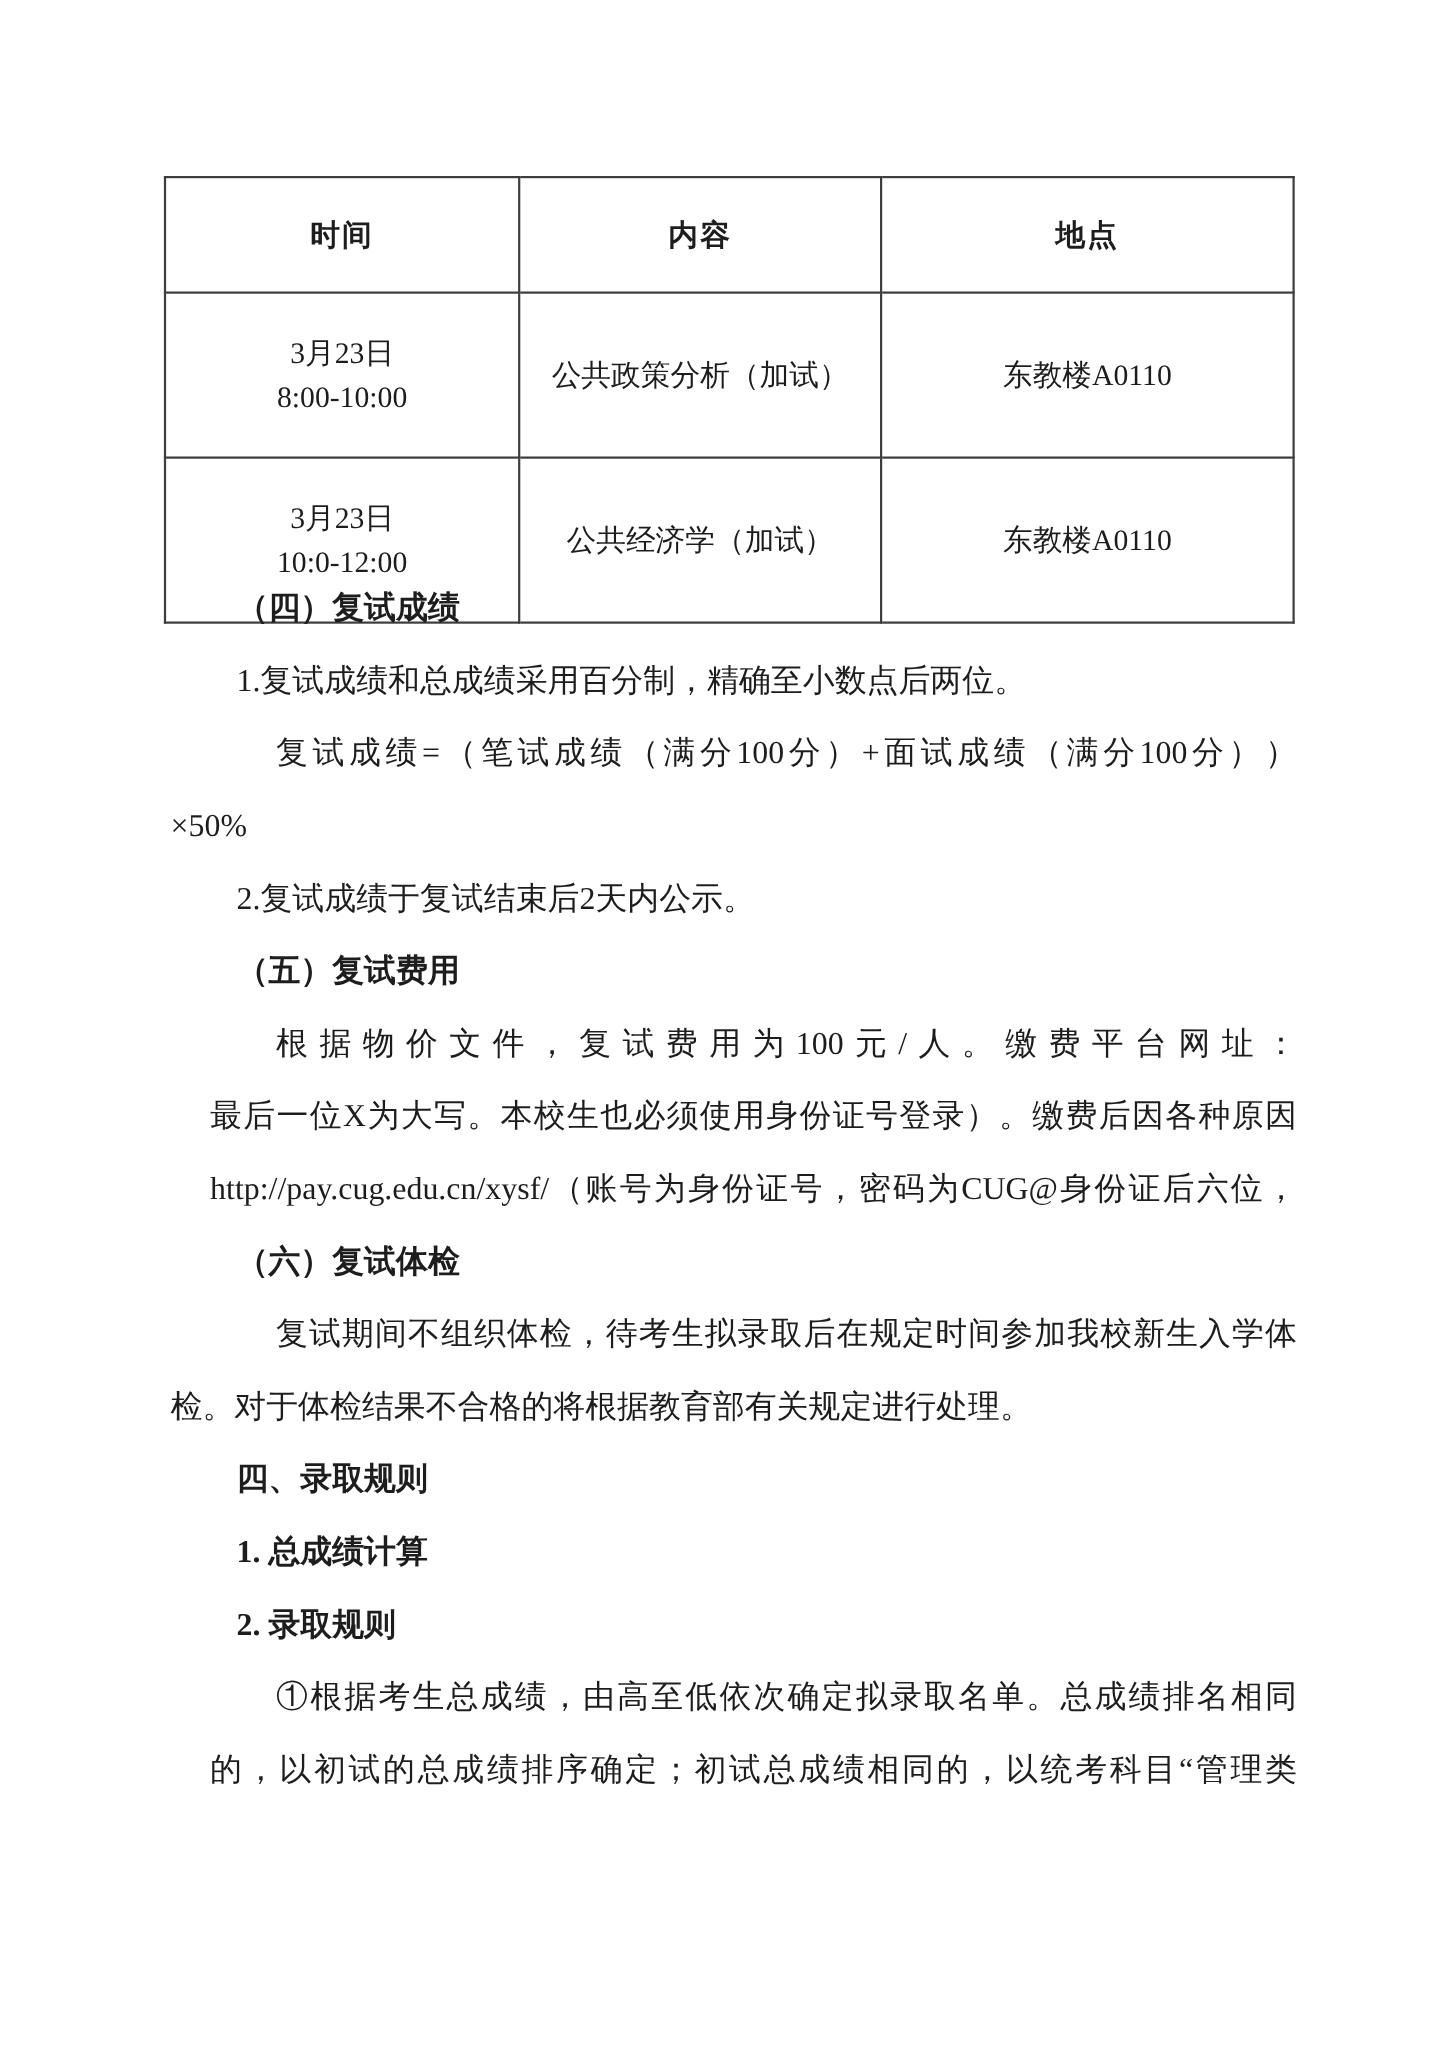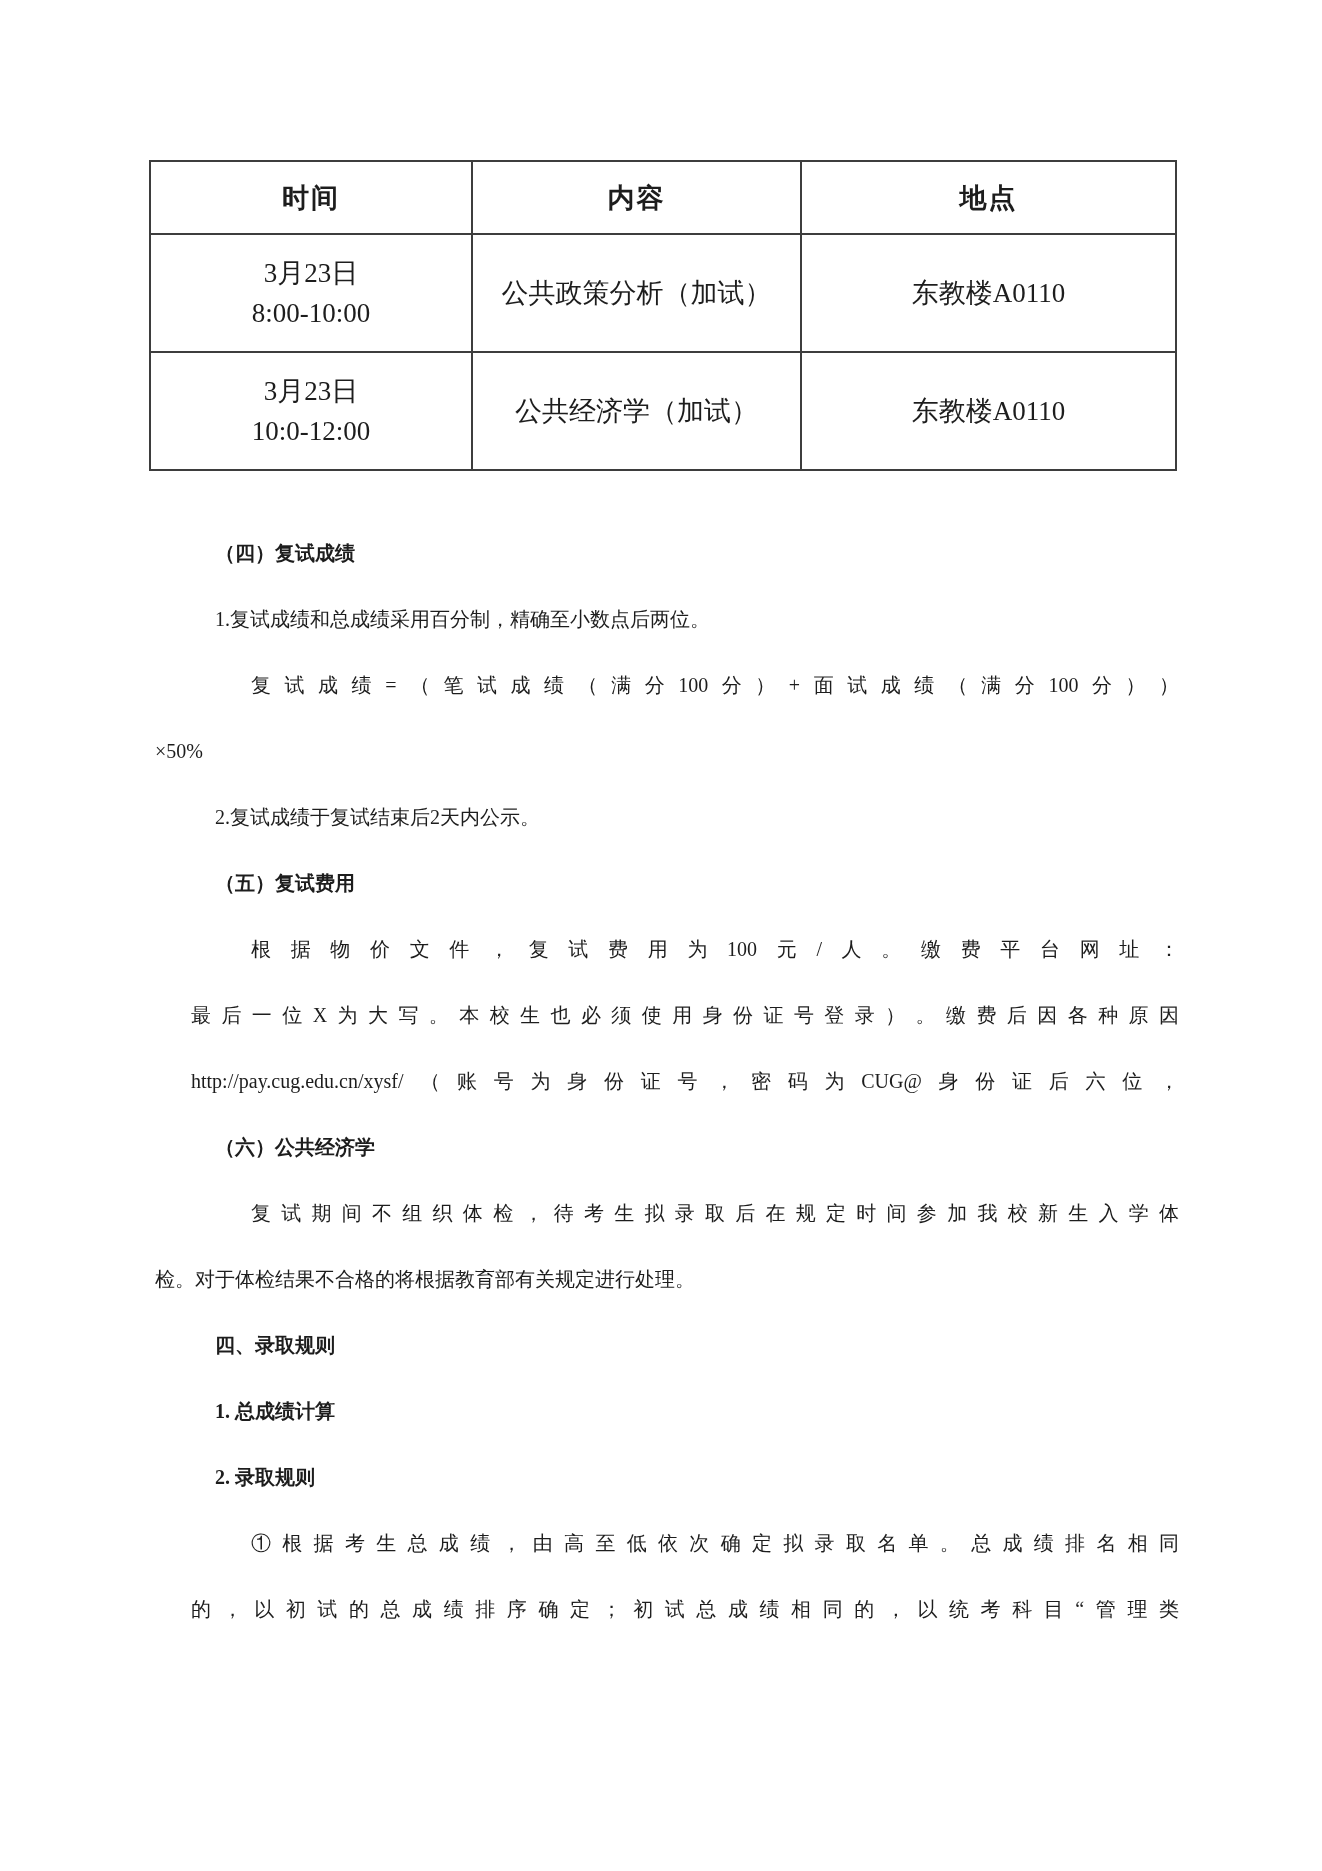--- a/index.html
+++ b/index.html
@@ -26,36 +26,36 @@
     table-layout: fixed;
   }
   .doc-table col.c1 { width: 322px; }
   .doc-table col.c2 { width: 329px; }
   .doc-table col.c3 { width: 375px; }
   .doc-table th, .doc-table td {
     border: 2px solid #3d3d3d;
     text-align: center;
     vertical-align: middle;
     font-size: 27px;
-    padding: 0;
+    padding: 16px;
   }
   .doc-table th {
     height: 71px;
     font-weight: bold;
     letter-spacing: 2px;
   }
   .doc-table td { height: 116px; font-weight: normal; }
   .doc-table .time-line { line-height: 40px; }
   
   .content {
     position: absolute;
     left: 155px;
     top: 520px;
     width: 1024px;
-    font-size: 20px;
+    font-size: 29px;
     line-height: 66px;
     text-align: justify;
   }
   .line { white-space: normal; }
   .indent { text-indent: 60px; }
   .bold { font-weight: bold; }
   .stretch { text-align-last: justify; margin-left: 36px; }
 </style>
 </head>
 <body>
@@ -96,21 +96,21 @@
   <div class="content">
     <div class="line indent bold">（四）复试成绩</div>
     <div class="line indent">1.复试成绩和总成绩采用百分制，精确至小数点后两位。</div>
     <div class="line indent stretch">复试成绩=（笔试成绩（满分100分）+面试成绩（满分100分））</div>
     <div class="line">×50%</div>
     <div class="line indent">2.复试成绩于复试结束后2天内公示。</div>
     <div class="line indent bold">（五）复试费用</div>
     <div class="line indent stretch">根据物价文件，复试费用为100元/人。缴费平台网址：</div>
     <div class="line stretch">最后一位X为大写。本校生也必须使用身份证号登录）。缴费后因各种原因</div>
     <div class="line stretch">http://pay.cug.edu.cn/xysf/（账号为身份证号，密码为CUG@身份证后六位，</div>
-    <div class="line indent bold">（六）公共经济学</div>
+    <div class="line indent bold">（六）复试体检</div>
     <div class="line indent stretch">复试期间不组织体检，待考生拟录取后在规定时间参加我校新生入学体</div>
     <div class="line">检。对于体检结果不合格的将根据教育部有关规定进行处理。</div>
     <div class="line indent bold">四、录取规则</div>
     <div class="line indent bold">1. 总成绩计算</div>
     <div class="line indent bold">2. 录取规则</div>
     <div class="line indent stretch">①根据考生总成绩，由高至低依次确定拟录取名单。总成绩排名相同</div>
     <div class="line stretch">的，以初试的总成绩排序确定；初试总成绩相同的，以统考科目“管理类</div>
   </div>
 
 </div>

